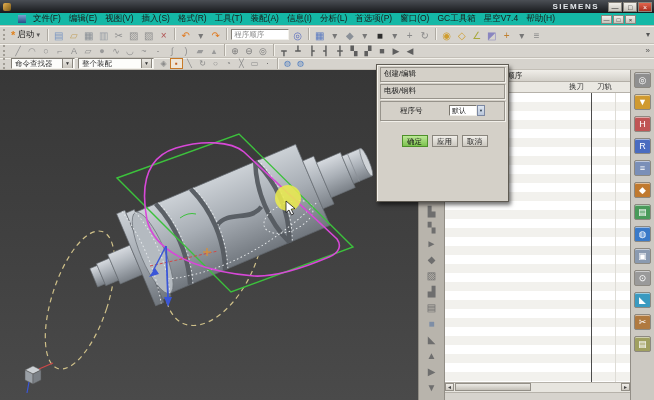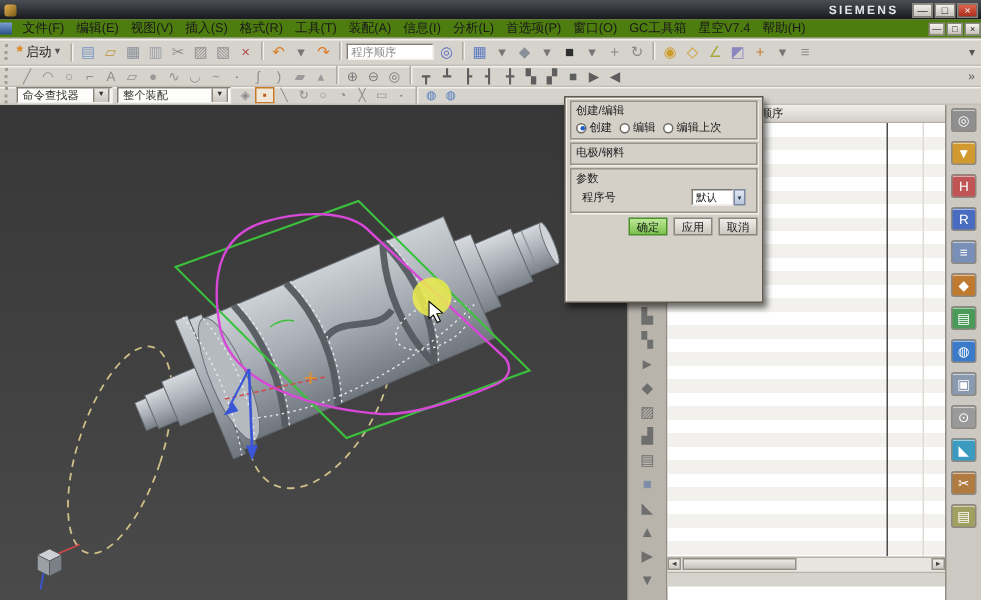--- a/index.html
+++ b/index.html
@@ -9,23 +9,23 @@
   .titlebar{position:absolute;left:0;top:0;width:654px;height:13px;
     background:linear-gradient(#4b4f55,#17191c);display:flex;align-items:center;
     padding:0 2px;box-sizing:border-box;color:#e8e8e8;font-size:8px;white-space:nowrap}
   .title-icon{width:8px;height:8px;border-radius:2px;margin:0 3px 0 1px;flex:none;
     background:linear-gradient(135deg,#e8b050,#7a5a18)}
   .brand{margin-left:auto;font-weight:bold;letter-spacing:1.5px;font-size:8px;color:#e2e6ea;margin-right:8px}
   .winbtn{width:14px;height:10px;margin-left:1px;flex:none;text-align:center;line-height:9px;
     font-size:7px;color:#222;background:linear-gradient(#f2f0eb,#c6c2ba);border:1px solid #8a867e;box-sizing:border-box}
   .winbtn.close{background:linear-gradient(#e2664e,#a92c1d);color:#fff}
   
-  .menubar{position:absolute;left:0;top:13px;width:654px;height:13px;background:#4d7c0f;
+  .menubar{position:absolute;left:0;top:13px;width:654px;height:13px;background:#14b8a6;
     border-bottom:1px solid #bdb9b1;display:flex;align-items:center;font-size:8.5px;
-    padding:0 0;box-sizing:border-box;white-space:nowrap;overflow:hidden}
+    padding:0 18px;box-sizing:border-box;white-space:nowrap;overflow:hidden}
   .menu-start-icon{width:8px;height:8px;background:linear-gradient(#7aa0d0,#2a5088);margin-right:3px;flex:none}
   .menubar .menu-item{padding:0 4px}
   .docbtns{margin-left:auto;display:flex}
   .docbtns .winbtn{width:11px;height:9px;font-size:6px;line-height:8px}
   
   .tb{position:absolute;left:0;width:654px;background:#d6d3cd;display:flex;align-items:center;
       box-sizing:border-box;padding:0 2px;white-space:nowrap;overflow:hidden;
       border-bottom:1px solid #c3bfb7;box-shadow:inset 0 1px 0 #f2f0ea}
   .tb1{top:26px;height:18px}
   .tb2{top:44px;height:14px}
@@ -92,27 +92,27 @@
   .dlg-close{margin-left:auto;width:9px;height:9px;background:linear-gradient(#d4543e,#9c2a18);
     color:#fff;font-size:7px;line-height:9px;text-align:center;flex:none}
   .dlg-group{border:1px solid #97938b;box-shadow:1px 1px 0 #f2f0ea;margin:2px 3px;padding:1px 3px 2px}
   .dlg-group-label{color:#222}
   .radio-row{display:flex;align-items:center;margin-top:1px}
   .radio-opt{display:flex;align-items:center;margin-right:5px}
   .radio{width:7px;height:7px;border-radius:50%;background:#fff;border:1px solid #6e6a62;
     position:relative;margin-right:2px;flex:none;box-sizing:border-box}
   .radio.on::after{content:"";position:absolute;left:1.5px;top:1.5px;width:3px;height:3px;
     border-radius:50%;background:#1e5ac8}
-  .fieldrow{display:flex;align-items:center;justify-content:space-between;margin:2px 4px;height:11px}
+  .fieldrow{display:flex;align-items:center;justify-content:space-between;margin:2px 16px;height:11px}
   .tinput{background:#fff;border:1px solid;border-color:#7a766e #f0eee8 #f0eee8 #7a766e;
     height:11px;display:flex;align-items:center;padding:0 2px;box-sizing:border-box;font-size:7px;color:#222}
   .spin{width:8px;height:11px;background:linear-gradient(#dfe7f2,#b9c6da);border:1px solid #7c88a2;
     box-sizing:border-box;display:flex;flex-direction:column;align-items:center;justify-content:center;
     font-size:4px;line-height:4px;color:#234;flex:none}
-  .dlg-buttons{display:flex;justify-content:flex-end;margin:3px 3px 0}
+  .dlg-buttons{display:flex;justify-content:center;margin:14px 3px 0}
   .dbtn{height:12px;min-width:26px;margin-left:4px;text-align:center;line-height:11px;padding:0 3px;
     background:linear-gradient(#f0eee9,#ccc8c0);border:1px solid #8a867e;box-sizing:border-box}
   .dbtn.primary{background:linear-gradient(#bce896,#7cc24e);border-color:#4d8f2a}
 </style>
 </head>
 <body>
 
 <div class="titlebar">
   <span class="title-icon"></span>
   <span class="brand">SIEMENS</span>
@@ -357,20 +357,24 @@
       <span class="tb-icon" style="color: rgb(126, 142, 166);">■</span>
       <span class="tb-icon" style="color: rgb(110, 110, 110);">◣</span>
       <span class="tb-icon" style="color: rgb(110, 110, 110);">▲</span>
       <span class="tb-icon" style="color: rgb(110, 110, 110);">▶</span>
       <span class="tb-icon" style="color: rgb(110, 110, 110);">▼</span>
     </span>
 </div>
 
 <div class="navigator">
   <div class="nav-title">工序导航器 - 程序顺序</div>
+  <div class="nav-cols">
+    <span class="nav-col-label" style="left:124px">换刀</span>
+    <span class="nav-col-label" style="left:152px">刀轨</span>
+  </div>
   <div class="nav-body">
     <div class="nav-vline"></div>
     <div class="nav-vline2"></div>
   </div>
   <div class="nav-hscroll">
     <span class="scroll-arrow left">◄</span>
     <span class="scroll-thumb"></span>
     <span class="scroll-arrow right">►</span>
   </div>
   <div class="nav-footer"></div>
@@ -391,42 +395,27 @@
       <span class="rb-icon" style="background: rgb(58, 154, 192); color: rgb(255, 255, 255);">◣</span>
       <span class="rb-icon" style="background: rgb(176, 122, 64); color: rgb(255, 255, 255);">✂</span>
       <span class="rb-icon" style="background: rgb(160, 160, 96); color: rgb(255, 255, 255);">▤</span>
     </span>
 </div>
 
 <div class="dialog">
 
   <div class="dlg-group">
     <div class="dlg-group-label">创建/编辑</div>
-    <div class="radio-row">
-      <span class="radio-opt">
-        <span class="radio on"></span>
-        <span>创建</span>
-        </span>
-      <span class="radio-opt">
-        <span class="radio"></span>
-        <span>编辑</span>
-        </span>
-      <span class="radio-opt">
-        <span class="radio"></span>
-        <span>编辑上次</span>
-        </span>
-    </div>
   </div>
 
   <div class="dlg-group">
     <div class="dlg-group-label">电极/钢料</div>
   </div>
 
   <div class="dlg-group">
-    <div class="dlg-group-label">参数</div>
     <div class="fieldrow">
       <span>程序号</span>
       <span style="display:flex">
         <span class="tinput" style="width:28px">默认</span>
         <span class="spin">▼</span>
         </span>
     </div>
   </div>
 
   <div class="dlg-buttons">

